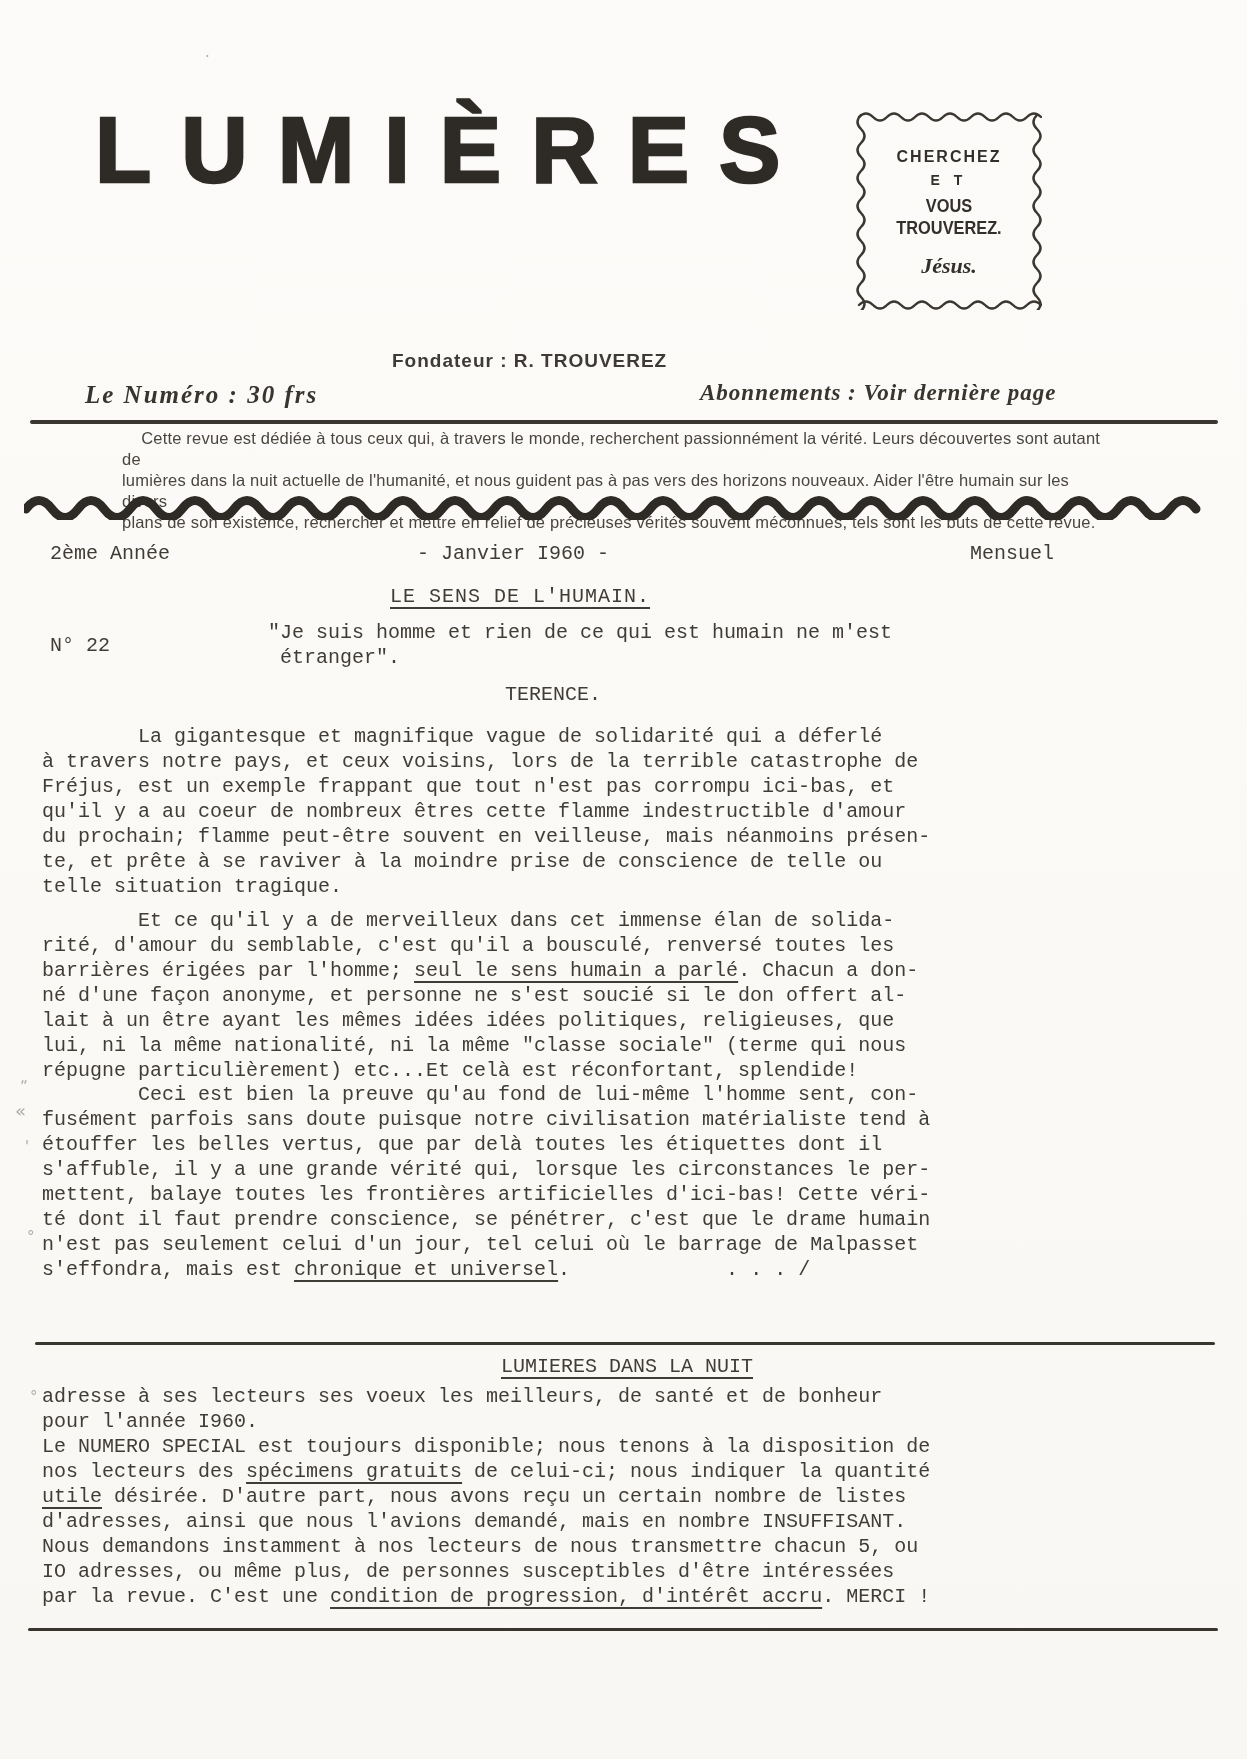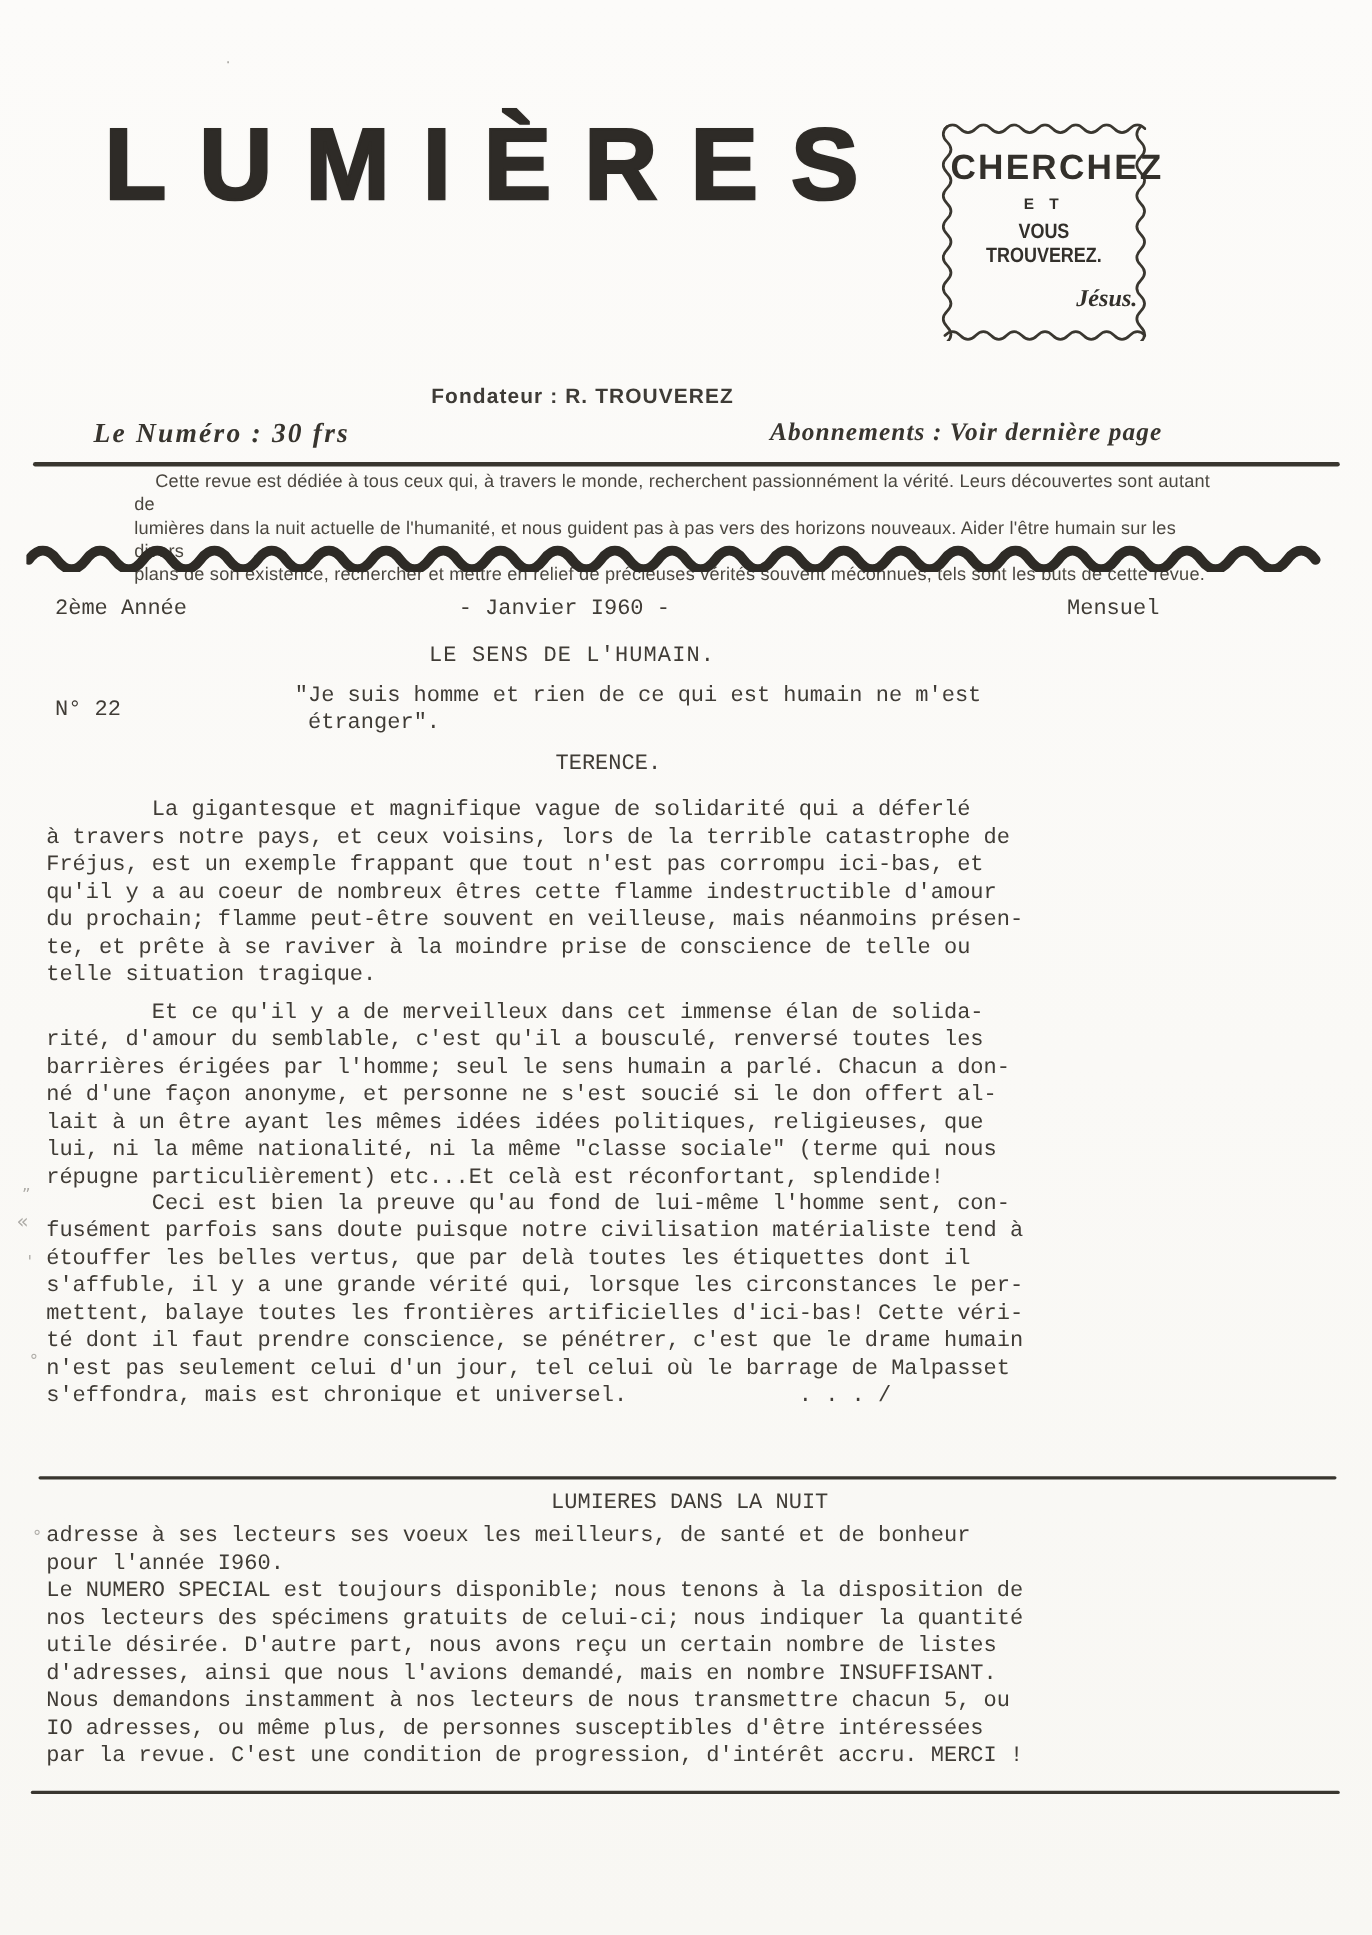--- a/index.html
+++ b/index.html
@@ -37,26 +37,26 @@
     font-style:italic;font-weight:700;color:#38352f;
     white-space:nowrap;
   }
   .price{left:85px;top:381px;font-size:25px;letter-spacing:2px;font-family:Liberation Serif, serif;}
   .subscription{left:700px;top:380px;font-size:23px;letter-spacing:1px;}
 
   
   .motto-box{position:absolute;left:856px;top:112px;width:186px;height:198px;}
   .motto-box svg{position:absolute;left:0;top:0;}
   .motto-box .inner{position:absolute;left:8px;top:0;width:170px;height:100%;text-align:center;}
-  .motto-l1{margin-top:22px;font-size:32px;font-weight:900;letter-spacing:2px;color:#33302b;}
+  .motto-l1{margin-top:36px;font-size:16px;font-weight:900;letter-spacing:2px;color:#33302b;}
   .motto-l2{margin-top:6px;font-size:14px;font-weight:900;letter-spacing:5px;color:#33302b;}
   .motto-l3{margin-top:7px;font-size:19px;font-weight:900;letter-spacing:0;color:#33302b;
             transform:scaleX(.86);transform-origin:center;}
   .motto-l4{margin-top:14px;font-family:"Liberation Serif",serif;font-style:italic;
-            font-weight:700;font-size:22px;color:#33302b;text-align:right;}
+            font-weight:700;font-size:22px;color:#33302b;}
 
   .rule{position:absolute;background:#39362f;border-radius:2px;}
   .rule-1{left:30px;top:420px;width:1188px;height:3.5px;}
   .rule-2{left:35px;top:1342px;width:1180px;height:2.5px;}
   .rule-3{left:28px;top:1628px;width:1190px;height:3px;}
 
   .dedication{
     position:absolute;left:80px;top:428px;width:990px;
     font-size:16.5px;line-height:21px;color:#4a463f;
     white-space:pre-wrap;letter-spacing:.2px;margin-left:42px;
@@ -69,21 +69,21 @@
     position:absolute;
     font-family:"Liberation Mono","DejaVu Sans Mono",monospace;
     font-size:20px;line-height:25px;color:#403c36;
     white-space:pre-wrap;
   }
   .meta-year{left:50px;top:541px;}
   .meta-date{left:417px;top:541px;}
   .meta-freq{left:970px;top:541px;}
   .meta-num{left:50px;top:585px;margin-top:48px;}
   .article-heading{left:390px;top:584px;letter-spacing:1px;}
-  .u{text-decoration-thickness:2px;text-underline-offset:5px;text-align:center;}
+  .u{text-decoration:underline;text-decoration-thickness:2px;text-underline-offset:5px;text-align:center;}
 
   .epigraph{left:268px;top:620px;}
   .epigraph-author{left:505px;top:682px;}
 
   .para{left:42px;width:1175px;}
   .para-1{top:724px;}
   .para-2{top:908px;}
   .para-3{top:1082px;}
 
   .announce-heading{left:42px;top:1354px;width:1170px;text-align:center;}

